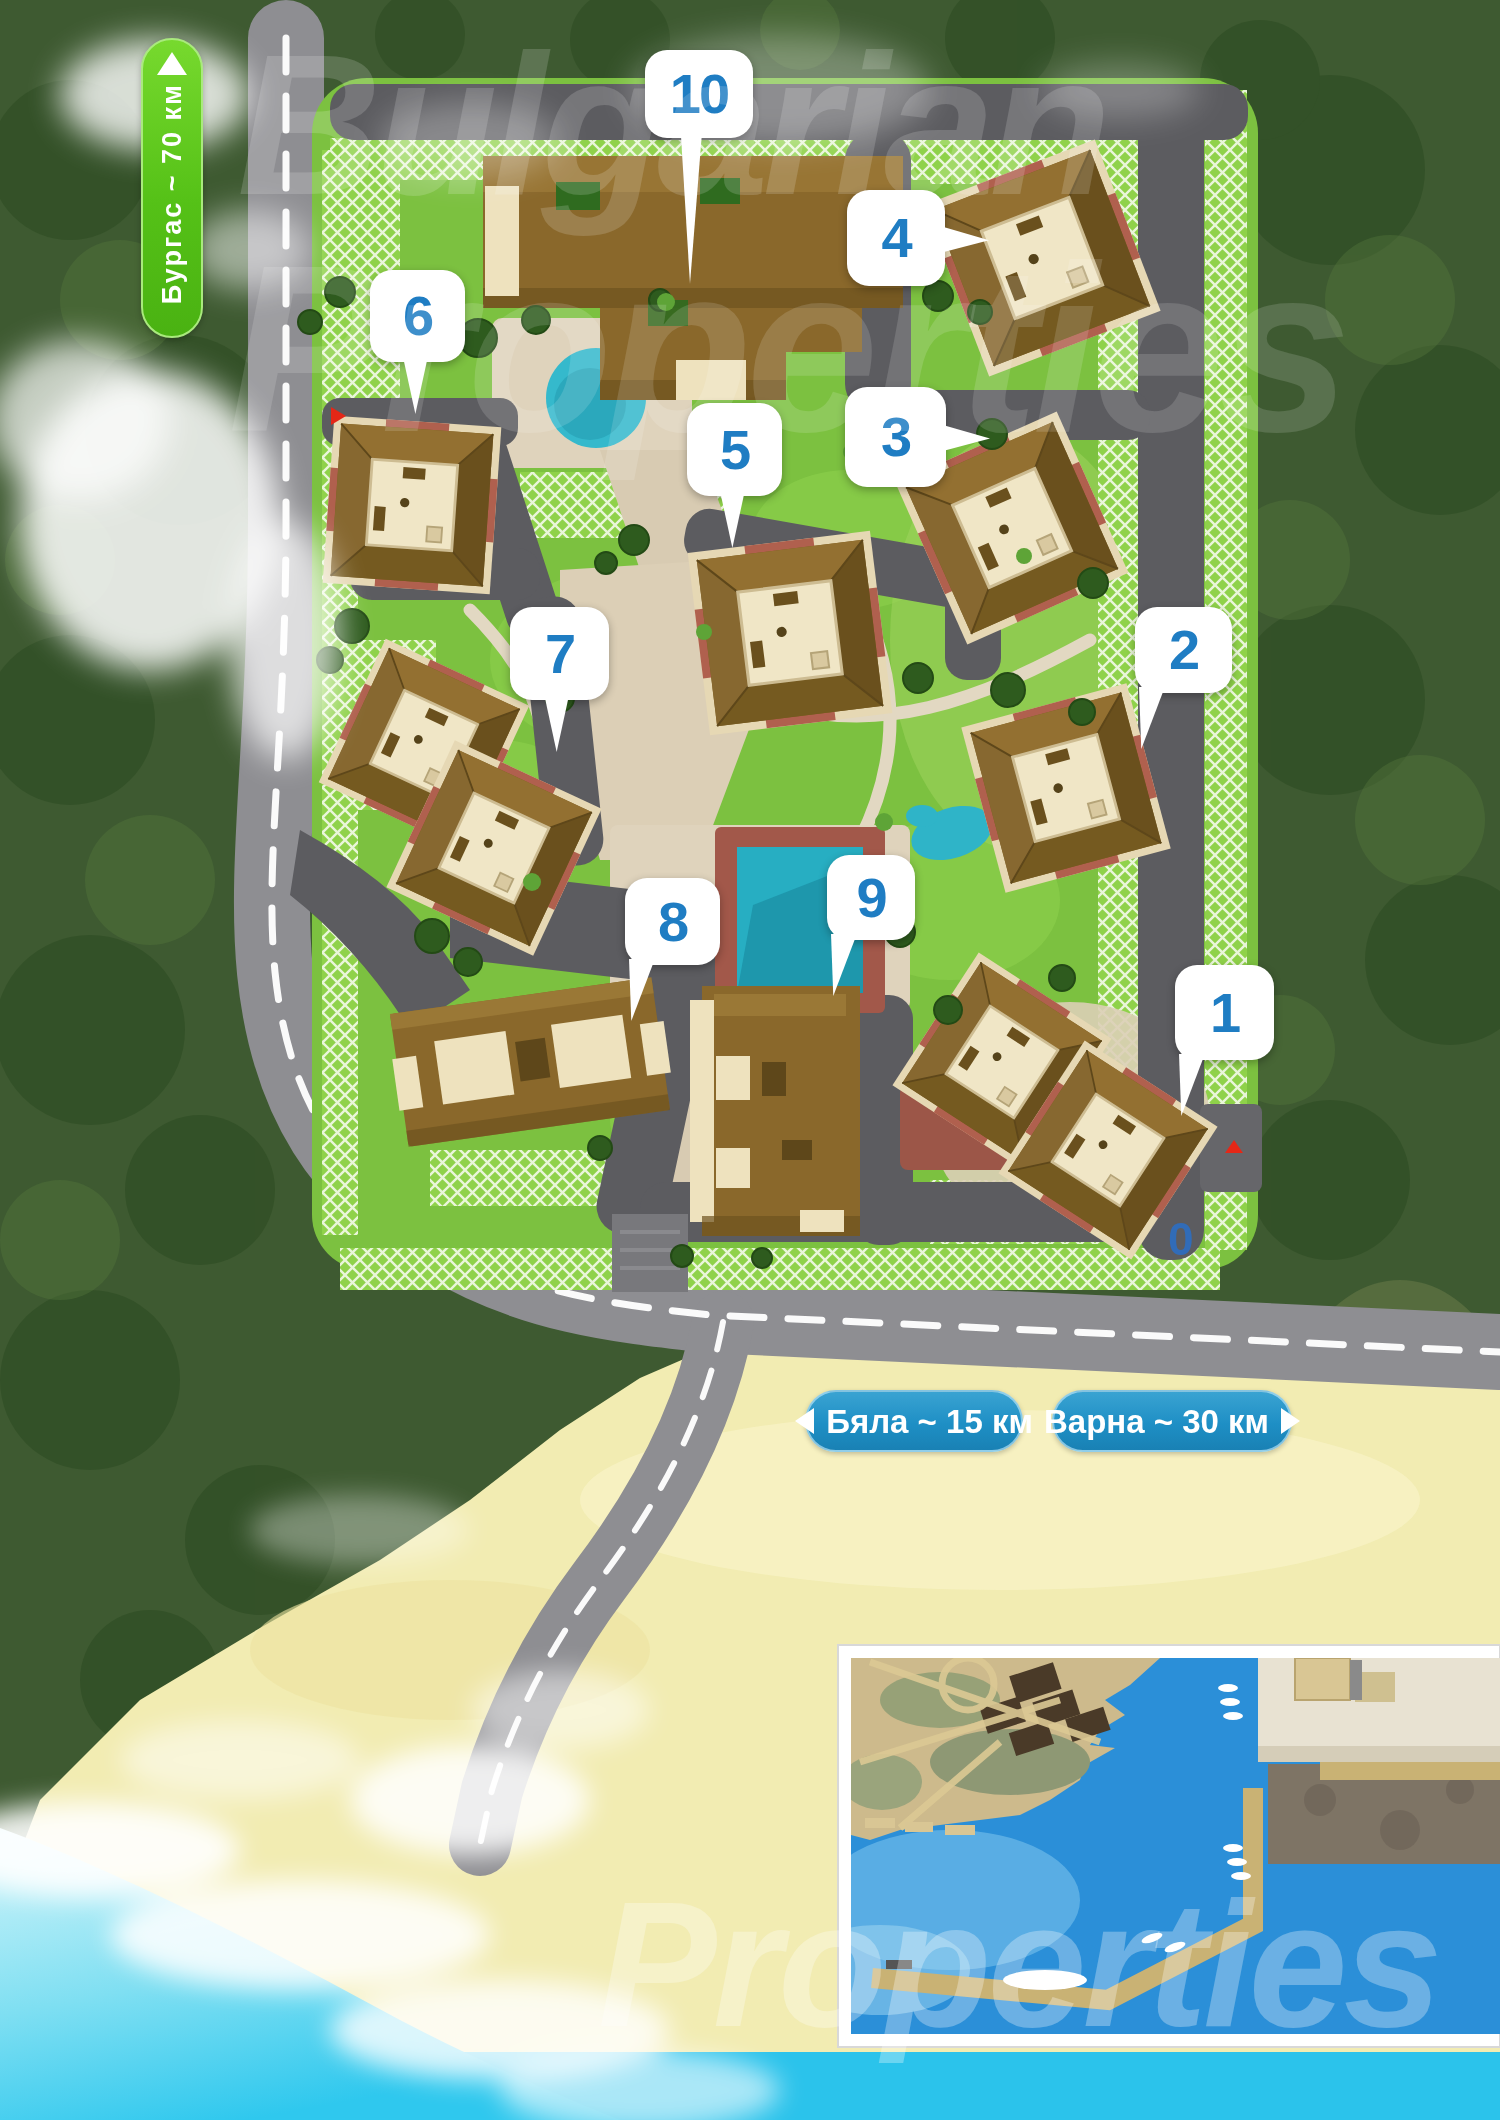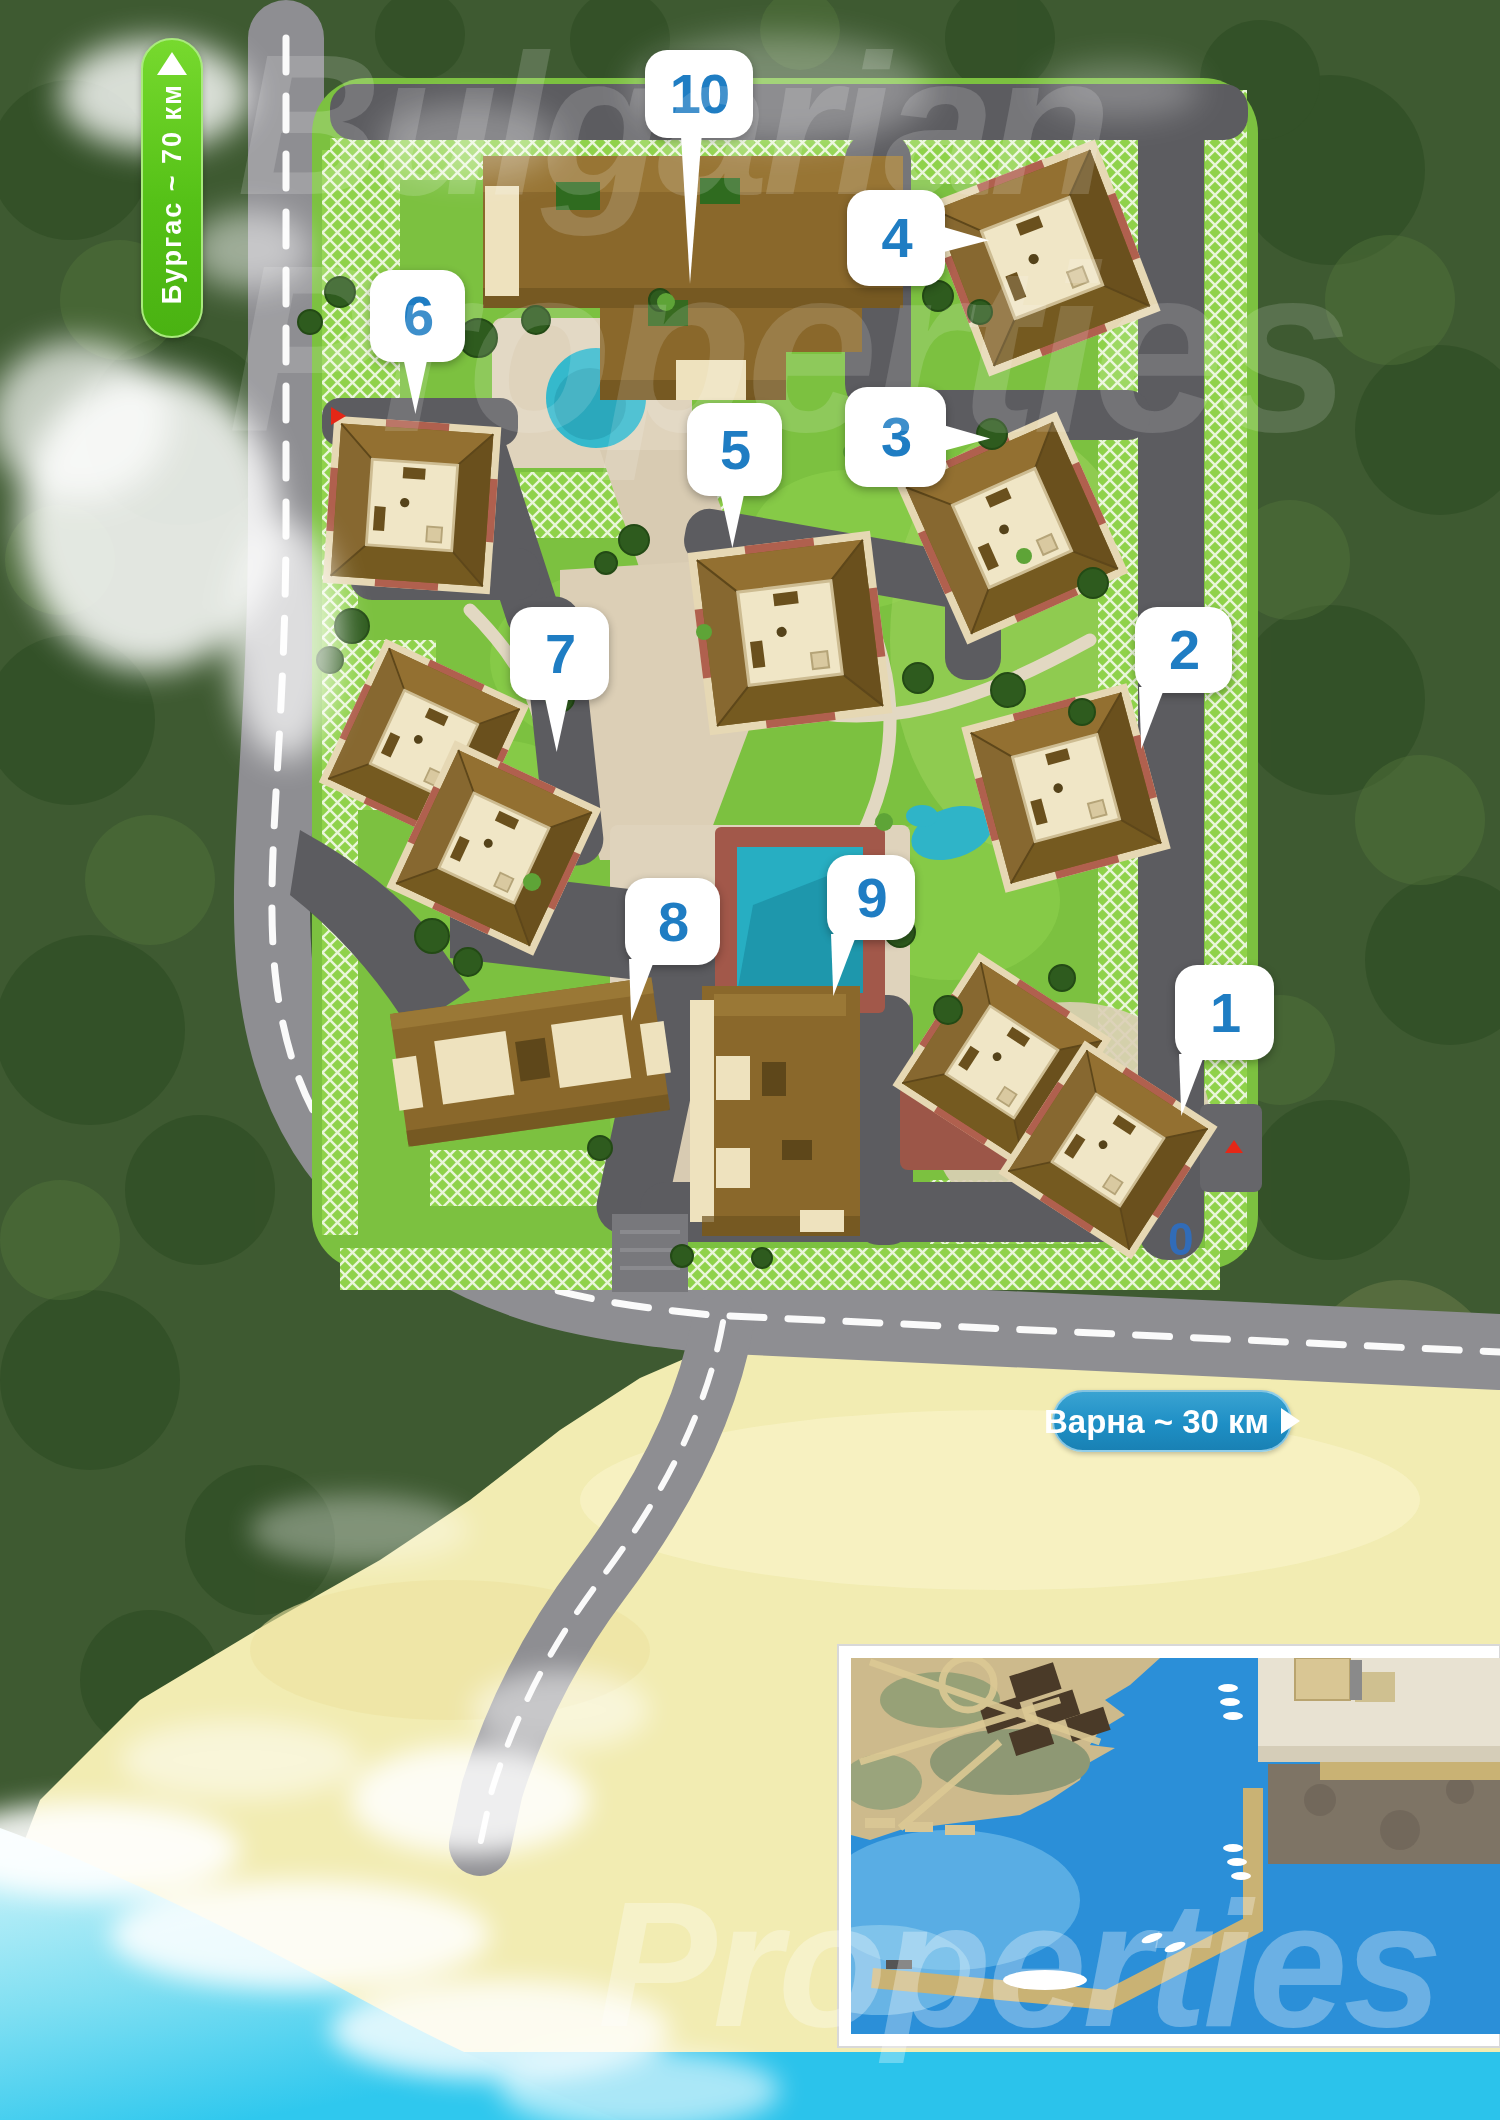--- a/index.html
+++ b/index.html
@@ -450,20 +450,24 @@
         <span class="marker-num">9</span>
       </div>
       <div class="marker" style="left: 1175px; top: 965px; width: 99px; height: 95px;">
         <div class="tail tail-down-left"></div>
         <span class="marker-num">1</span>
       </div>
       <div class="red-marker red-right" style="left: 331px; top: 407px;"></div>
       <div class="red-marker red-up" style="left: 1225px; top: 1140px;"></div>
     </div>
 
+  <div class="banner" id="banner-byala">
+    <div class="tri tri-left"></div>
+    <span>Бяла ~ 15 км</span>
+  </div>
   <div class="banner" id="banner-varna">
     <span>Варна ~ 30 км</span>
     <div class="tri tri-right"></div>
   </div>
 
   <div class="wm wm-top1">Bulgarian</div>
   <div class="wm wm-top2">Properties</div>
   <div class="wm wm-bottom">Properties</div>
   <div class="stray-zero">0</div>
 </div>

